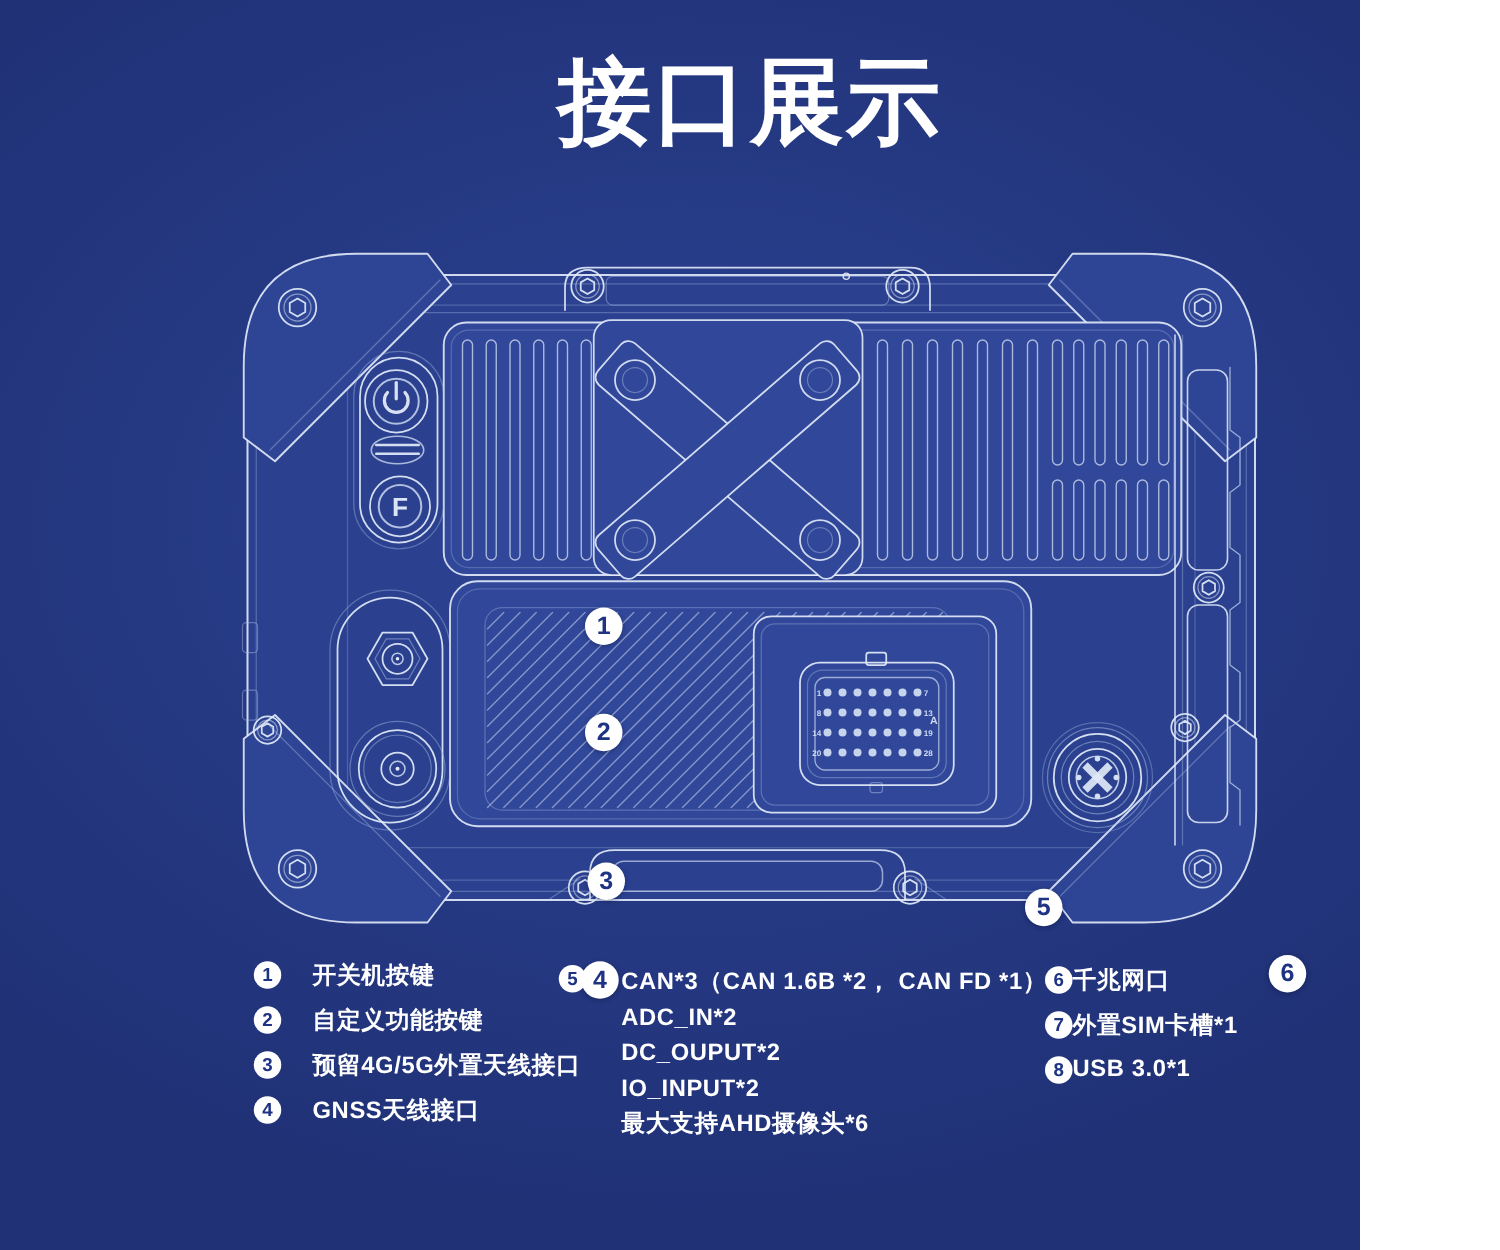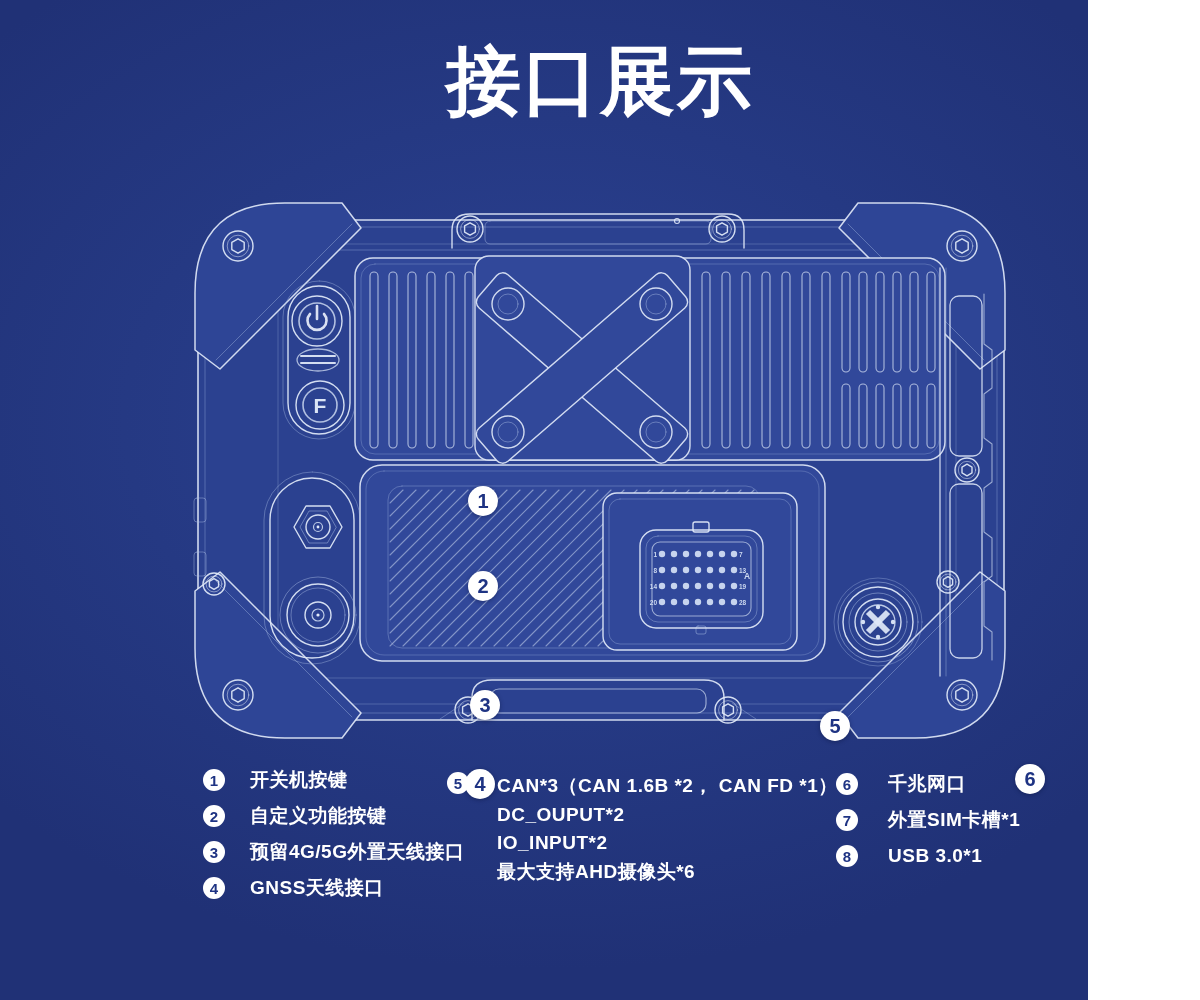--- a/index.html
+++ b/index.html
@@ -29,21 +29,21 @@
   .legend-col{position:absolute;}
   .lg-row{display:flex;align-items:center;margin-bottom:14px;height:22px;}
   .lg-num{
     flex:0 0 22px;width:22px;height:22px;border-radius:50%;background:#ffffff;color:#1e3383;
     font-size:15px;font-weight:800;display:flex;align-items:center;justify-content:center;
   }
   .lg-label{color:#ffffff;font-size:19px;font-weight:700;letter-spacing:.5px;white-space:nowrap;}
   .col1{left:203px;top:769px}
   .col1 .lg-label{margin-left:25px}
   .col3{left:836px;top:773px}
-  .col3 .lg-label{margin-left:30px}
+  .col3 .lg-label{}
   .col2{left:447px;top:772px;display:flex;align-items:flex-start;}
   .col2 .lg-lines{margin-left:28px;}
   .col2 .lg-lines div{
     color:#ffffff;font-size:19px;font-weight:700;letter-spacing:.5px;
     line-height:28.5px;white-space:nowrap;
   }
 </style>
 </head>
 <body>
 
@@ -387,20 +387,21 @@
     <div class="lg-row">
       <span class="lg-num">4</span>
       <span class="lg-label">GNSS天线接口</span>
     </div>
   </div>
 
   <div class="legend-col col2">
     <span class="lg-num">5</span>
     <div class="lg-lines">
       <div>CAN*3（CAN 1.6B *2， CAN FD *1）</div>
+      <div>ADC_IN*2</div>
       <div>DC_OUPUT*2</div>
       <div>IO_INPUT*2</div>
       <div>最大支持AHD摄像头*6</div>
     </div>
   </div>
 
   <div class="legend-col col3">
     <div class="lg-row">
       <span class="lg-num">6</span>
       <span class="lg-label">千兆网口</span>

